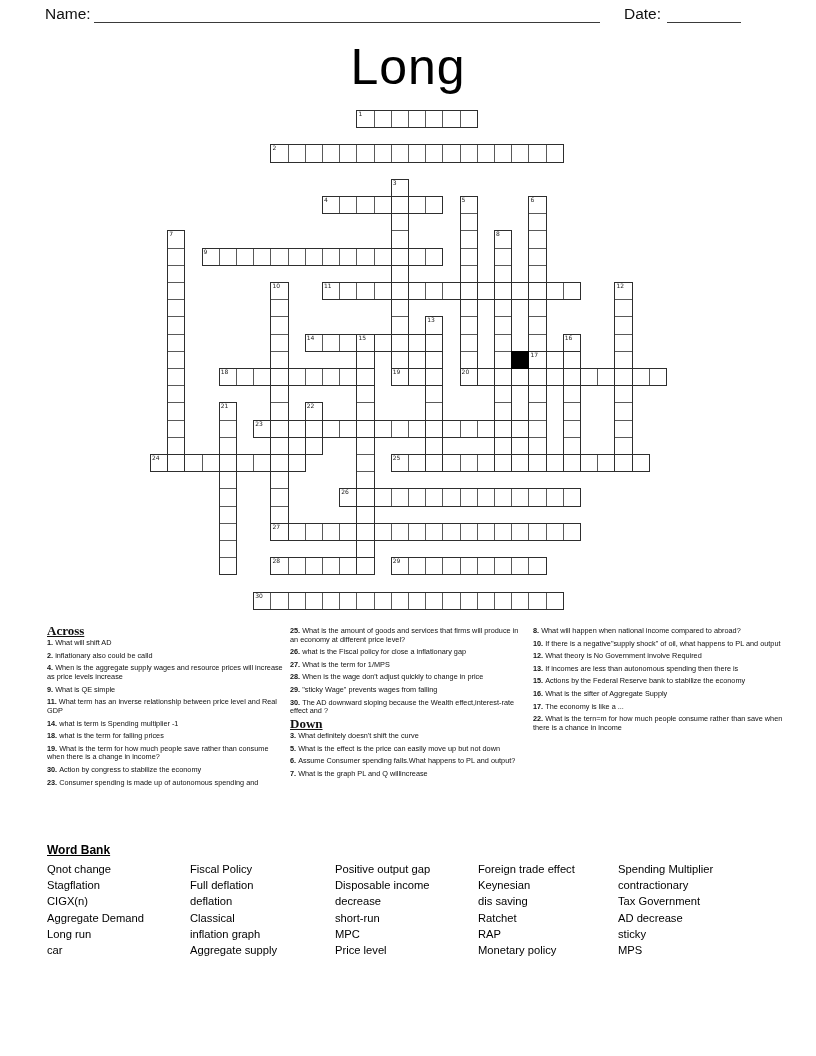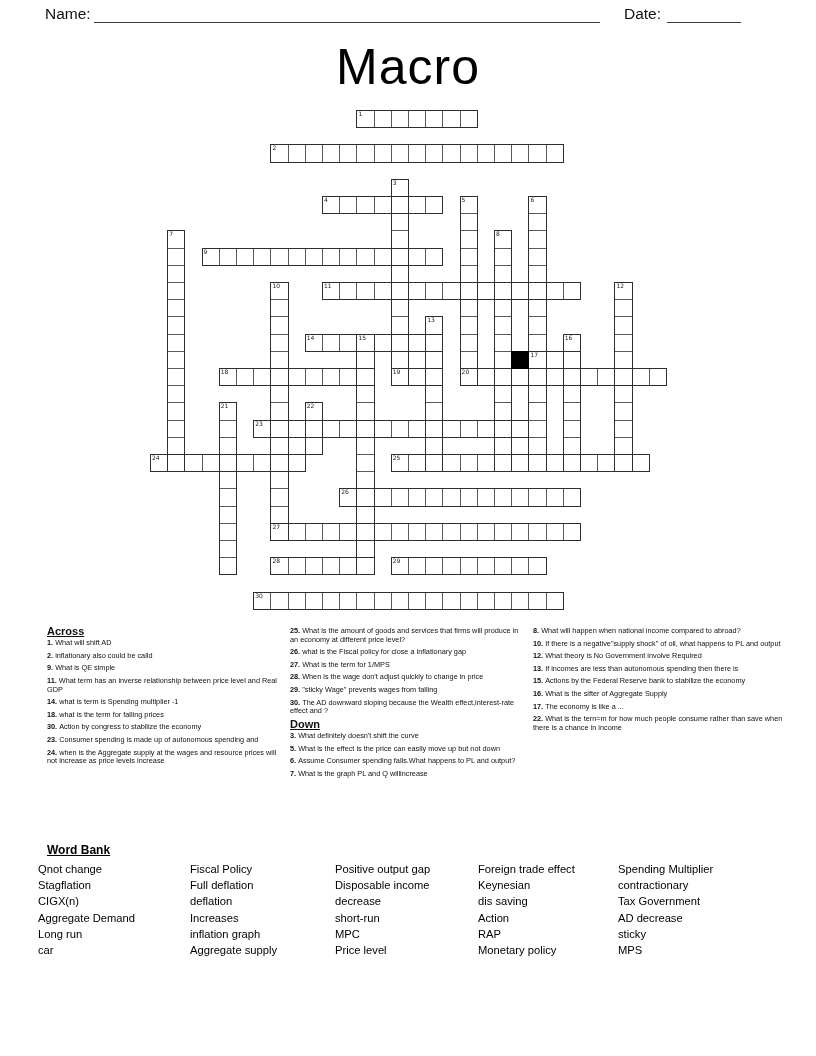--- a/index.html
+++ b/index.html
@@ -32,43 +32,43 @@
   .word-outline{
     position:absolute;box-sizing:border-box;border:1.2px solid #2e2e2e;z-index:2;pointer-events:none;
   }
   
   .clue-col{position:absolute;top:627px;font-size:7.3px;line-height:8.7px;color:#111;}
   #clue-col-1{left:47px;width:238px;}
   #clue-col-2{left:290px;width:238px;}
   #clue-col-3{left:533px;width:256px;}
   .clue{margin-bottom:3.9px;}
   .clue b{font-weight:bold;}
-  .clue-heading{font-weight:bold;text-decoration:underline;font-size:11px;margin-bottom:3.5px;}
+  .clue-heading{font-weight:bold;text-decoration:underline;font-size:13px;margin-bottom:3.5px;font-family:Liberation Serif, serif;}
   
   #wordbank-heading{
     position:absolute;left:47px;top:843px;font-size:12px;font-weight:bold;
     text-decoration:underline;color:#000;
   }
   .wb-col{position:absolute;top:861px;font-size:11.2px;color:#000;}
   .wb-item{height:16.2px;line-height:16.2px;white-space:nowrap;}
-  #wb-col-1{left:38px;}
+  #wb-col-1{left:47px;}
   #wb-col-2{left:190px;}
   #wb-col-3{left:335px;}
   #wb-col-4{left:478px;}
   #wb-col-5{left:618px;}
 </style>
 </head>
 <body>
 
 <span id="name-label" class="hdr-label">Name:</span>
 <div id="name-line" class="write-line"></div>
 <span id="date-label" class="hdr-label">Date:</span>
 <div id="date-line" class="write-line"></div>
 
-<div id="page-title">Macro</div>
+<div id="page-title">Long</div>
 
 <div id="grid">
     <div class="cell" style="left: 206.4px; top: 0px;">
       <span class="cnum">1</span>
     </div>
     <div class="cell" style="left: 223.6px; top: 0px;"></div>
     <div class="cell" style="left: 240.8px; top: 0px;"></div>
     <div class="cell" style="left: 258px; top: 0px;"></div>
     <div class="cell" style="left: 275.2px; top: 0px;"></div>
     <div class="cell" style="left: 292.4px; top: 0px;"></div>
@@ -454,27 +454,28 @@
     <div class="word-outline" style="left: 412.8px; top: 223.6px; width: 18.2px; height: 138.6px;"></div>
     <div class="word-outline" style="left: 68.8px; top: 292.4px; width: 18.2px; height: 173px;"></div>
     <div class="word-outline" style="left: 154.8px; top: 292.4px; width: 18.2px; height: 52.6px;"></div>
     <div class="cell black" style="left: 361.2px; top: 240.8px;"></div>
   </div>
 
 <div id="clue-col-1" class="clue-col">
     <div class="clue-heading">Across</div>
     <div class="clue"><b>1. </b>What will shift AD</div>
     <div class="clue"><b>2. </b>inflationary also could be calld</div>
+    <div class="clue"><b>4. </b>When is the aggregate supply wages and resource prices will increase as price levels increase</div>
     <div class="clue"><b>9. </b>What is QE simple</div>
     <div class="clue"><b>11. </b>What term has an inverse relationship between price level and Real GDP</div>
     <div class="clue"><b>14. </b>what is term is Spending multiplier -1</div>
     <div class="clue"><b>18. </b>what is the term for falling prices</div>
+    <div class="clue"><b>19. </b>What is the term for how much people save rather than consume when there is a change in income?</div>
     <div class="clue"><b>30. </b>Action by congress to stabilize the economy</div>
     <div class="clue"><b>23. </b>Consumer spending is made up of autonomous spending and</div>
-    <div class="clue"><b>24. </b>when is the Aggregate supply at the wages and resource prices will not increase as price levels increase</div>
   </div>
 <div id="clue-col-2" class="clue-col">
     <div class="clue"><b>25. </b>What is the amount of goods and services that firms will produce in an economy at different price level?</div>
     <div class="clue"><b>26. </b>what is the Fiscal policy for close a inflationary gap</div>
     <div class="clue"><b>27. </b>What is the term for 1/MPS</div>
     <div class="clue"><b>28. </b>When is the wage don't adjust quickly to change in price</div>
     <div class="clue"><b>29. </b>"sticky Wage" prevents wages from falling</div>
     <div class="clue"><b>30. </b>The AD downward sloping because the Wealth effect,interest-rate effect and ?</div>
     <div class="clue-heading">Down</div>
     <div class="clue"><b>3. </b>What definitely doesn't shift the curve</div>
@@ -499,37 +500,37 @@
     <div class="wb-item">Stagflation</div>
     <div class="wb-item">CIGX(n)</div>
     <div class="wb-item">Aggregate Demand</div>
     <div class="wb-item">Long run</div>
     <div class="wb-item">car</div>
   </div>
 <div id="wb-col-2" class="wb-col">
     <div class="wb-item">Fiscal Policy</div>
     <div class="wb-item">Full deflation</div>
     <div class="wb-item">deflation</div>
-    <div class="wb-item">Increases</div>
+    <div class="wb-item">Classical</div>
     <div class="wb-item">inflation graph</div>
     <div class="wb-item">Aggregate supply</div>
   </div>
 <div id="wb-col-3" class="wb-col">
     <div class="wb-item">Positive output gap</div>
     <div class="wb-item">Disposable income</div>
     <div class="wb-item">decrease</div>
     <div class="wb-item">short-run</div>
     <div class="wb-item">MPC</div>
     <div class="wb-item">Price level</div>
   </div>
 <div id="wb-col-4" class="wb-col">
     <div class="wb-item">Foreign trade effect</div>
     <div class="wb-item">Keynesian</div>
     <div class="wb-item">dis saving</div>
-    <div class="wb-item">Action</div>
+    <div class="wb-item">Ratchet</div>
     <div class="wb-item">RAP</div>
     <div class="wb-item">Monetary policy</div>
   </div>
 <div id="wb-col-5" class="wb-col">
     <div class="wb-item">Spending Multiplier</div>
     <div class="wb-item">contractionary</div>
     <div class="wb-item">Tax Government</div>
     <div class="wb-item">AD decrease</div>
     <div class="wb-item">sticky</div>
     <div class="wb-item">MPS</div>

